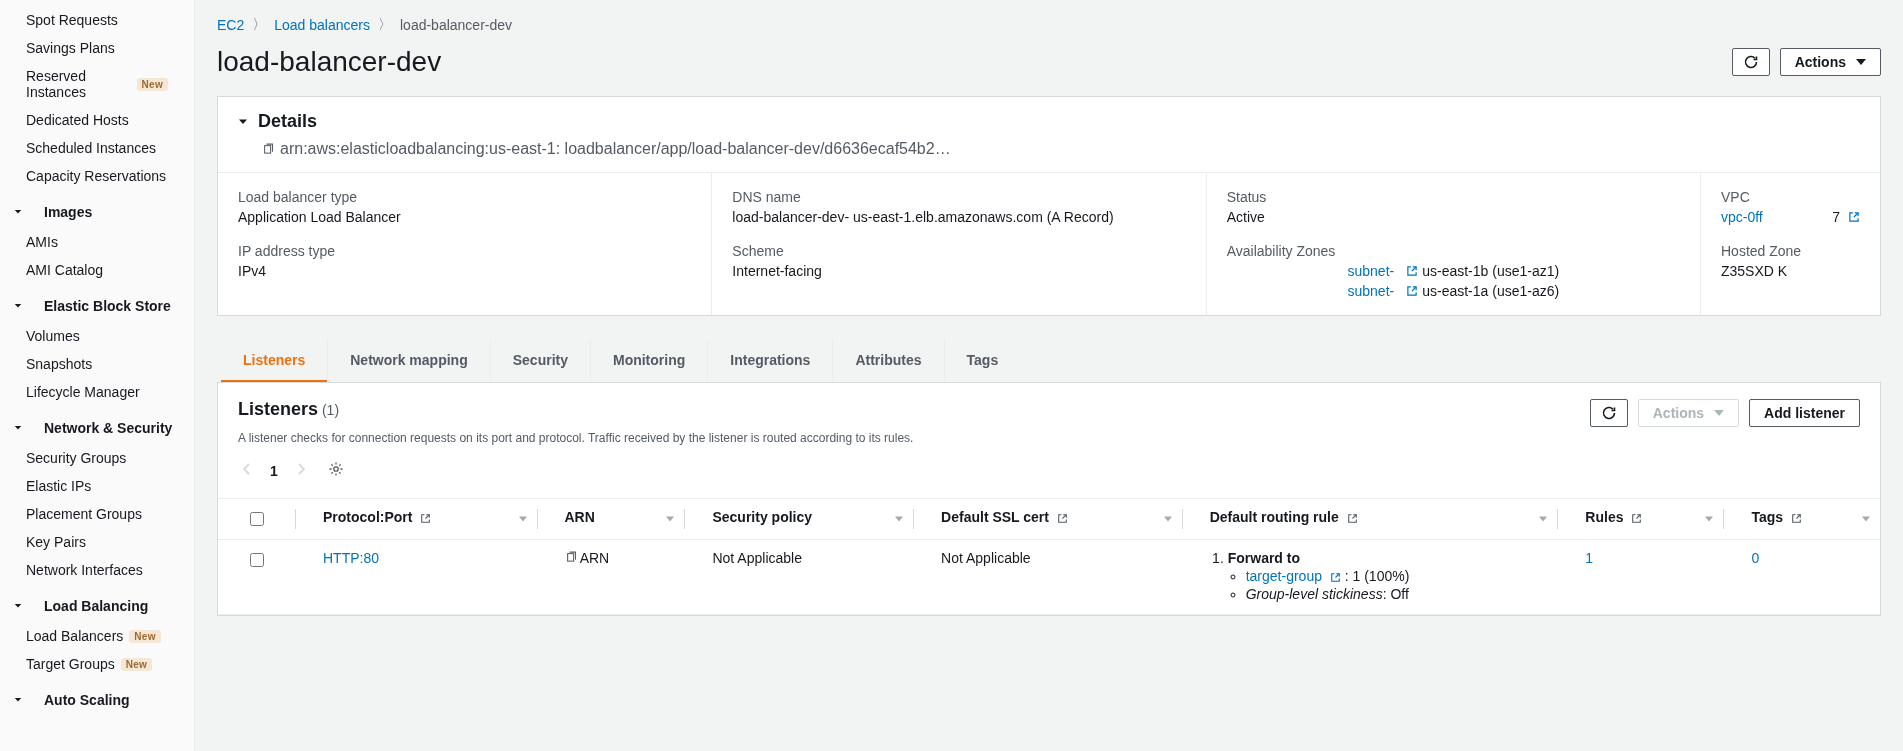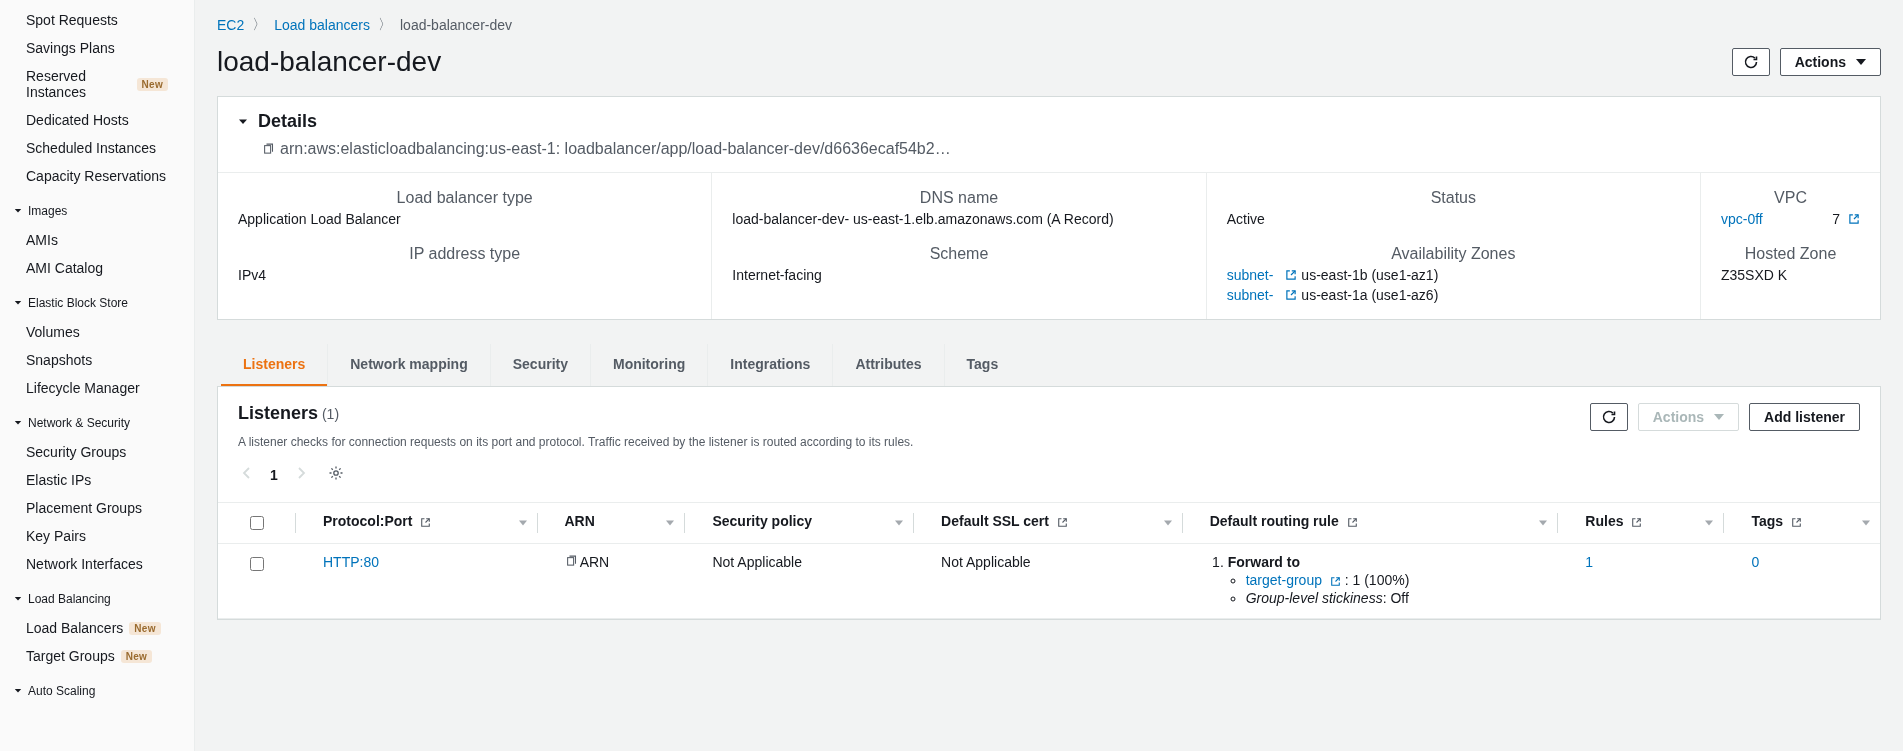--- a/index.html
+++ b/index.html
@@ -15,21 +15,21 @@
     --badge-bg: #f5e6d6;
     --badge-text: #9a6b2f;
   }
   * { box-sizing: border-box; }
   html, body { margin:0; padding:0; height:100%; font-family:"Amazon Ember","Helvetica Neue",Arial,sans-serif; font-size:14px; color:var(--text); background:var(--bg); }
   .app { display:flex; height:100vh; }
 
   
   .sidebar { width:195px; min-width:195px; background:var(--nav-bg); border-right:1px solid var(--border-light); overflow-y:auto; padding:6px 0 20px; }
   .nav-section { margin:10px 0 4px; }
-  .nav-heading { display:flex; align-items:center; gap:6px; padding:4px 14px; font-weight:400; color:var(--text); cursor:pointer; font-size:12px; }
+  .nav-heading { display:flex; align-items:center; gap:22px; padding:4px 14px; font-weight:700; color:var(--text); cursor:pointer; font-size:14px; }
   .nav-heading svg { flex:0 0 8px; }
   .nav-item { display:flex; align-items:center; gap:6px; padding:6px 26px; color:var(--text); font-size:14px; cursor:pointer; }
   .badge-new { font-size:10px; font-weight:700; padding:1px 5px; border-radius:3px; background:var(--badge-bg); color:var(--badge-text); letter-spacing:.3px; }
 
   
   .main { flex:1; overflow:auto; padding:12px 22px 40px; }
   .breadcrumb { display:flex; align-items:center; gap:8px; margin:4px 0 12px; font-size:14px; }
   .breadcrumb a { color:var(--aws-blue); text-decoration:none; cursor:pointer; }
   .breadcrumb .sep { color:#687078; }
   .breadcrumb .current { color:var(--text-secondary); }
@@ -46,24 +46,24 @@
   .panel-header { display:flex; align-items:center; gap:10px; padding:14px 20px 6px; }
   .panel-header h2 { margin:0; font-size:18px; font-weight:700; }
   .panel-sub { padding:2px 20px 14px 44px; color:var(--text-secondary); font-size:16px; display:flex; align-items:center; gap:6px;}
 
   .details-grid { display:flex; border-top:1px solid var(--border-light); }
   .details-col { flex:1; padding:16px 20px; border-left:1px solid var(--border-light); }
   .details-col:first-child { border-left:none; }
   .details-col.narrow { flex:0 0 180px; }
   .field { margin-bottom:18px; }
   .field:last-child { margin-bottom:0; }
-  .field-label { color:var(--text-secondary); font-size:16px;text-align:center; }
+  .field-label { color:var(--text-secondary); font-size:14px; }
   .field-value { margin-top:4px; font-size:14px; word-break:break-word; }
   .link { color:var(--aws-blue); cursor:pointer; }
-  .az-row { display:flex; align-items:center; justify-content:flex-start; gap:8px; margin-top:4px; }
+  .az-row { display:flex; align-items:center; justify-content:center; gap:8px; margin-top:4px; }
   .az-row .left { display:flex; align-items:center; gap:4px; }
 
   
   .tabs { display:flex; border-bottom:1px solid var(--border); margin-top:24px; padding:0 4px; }
   .tab { padding:12px 22px; font-weight:700; color:var(--text-secondary); cursor:pointer; border-left:1px solid var(--border-light); }
   .tab:first-child { border-left:none; }
   .tab.active { color:var(--aws-orange); border-bottom:2px solid var(--aws-orange); }
 
   
   .list-header { display:flex; justify-content:space-between; align-items:flex-start; padding:16px 20px 4px; }

